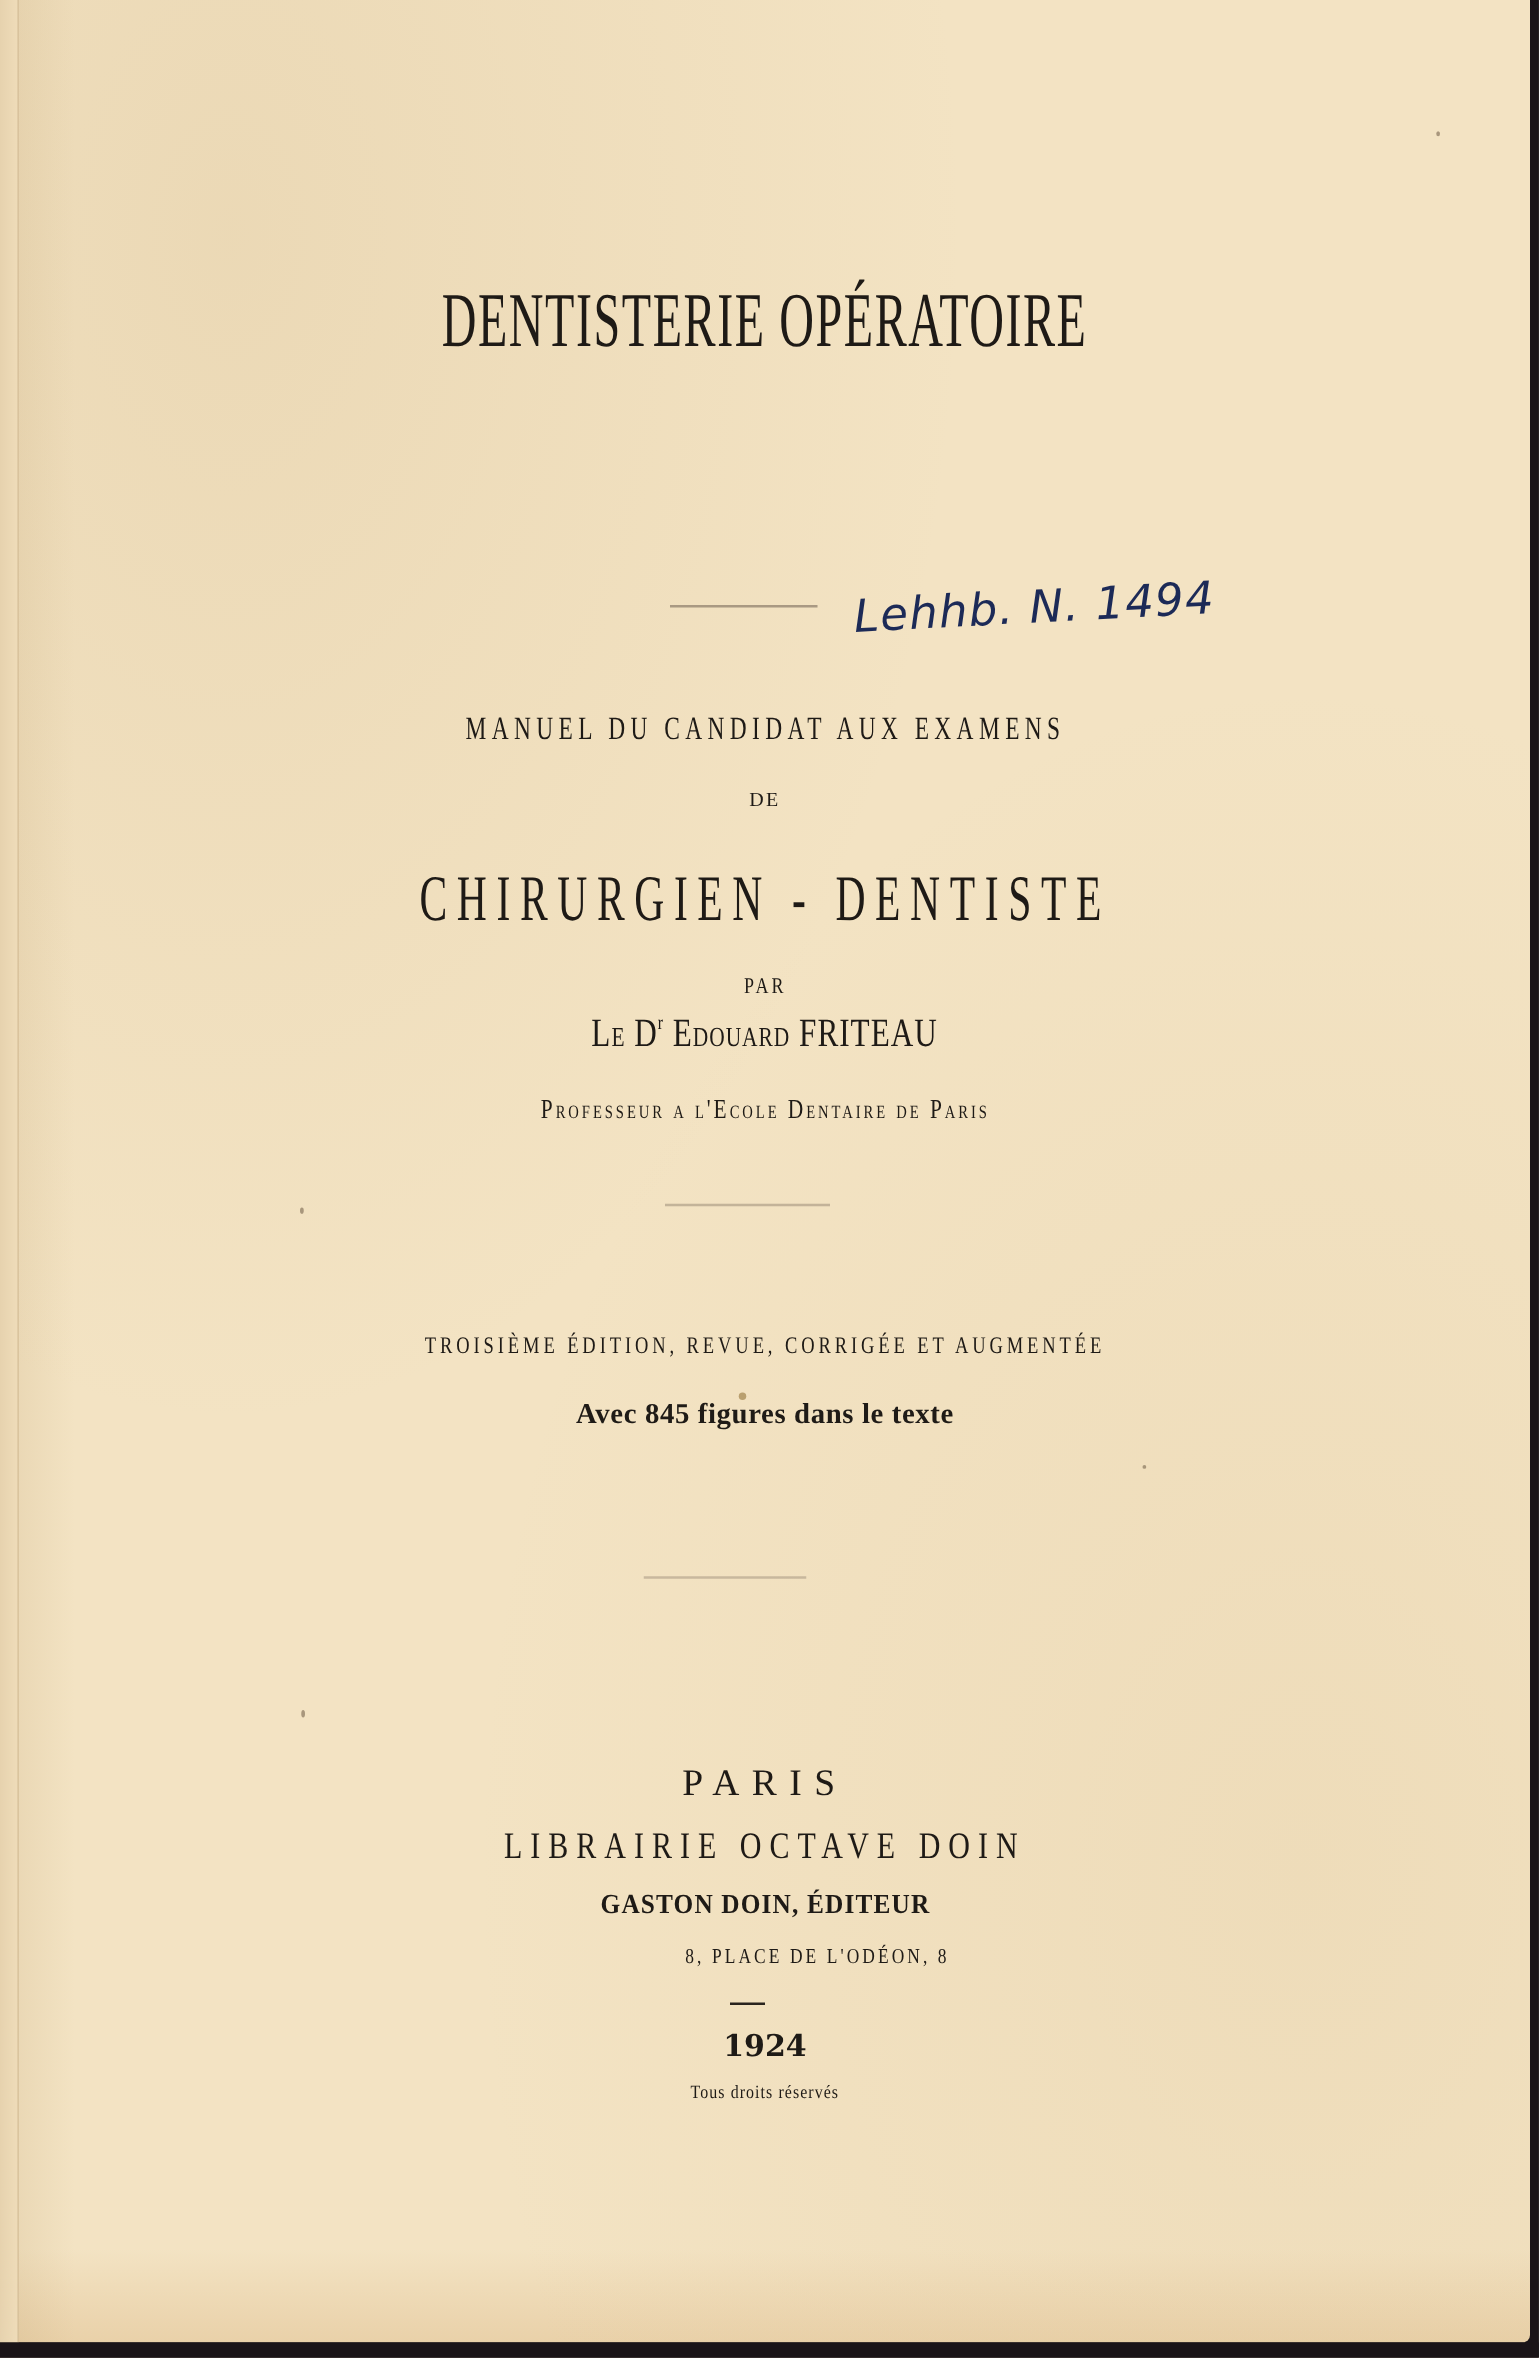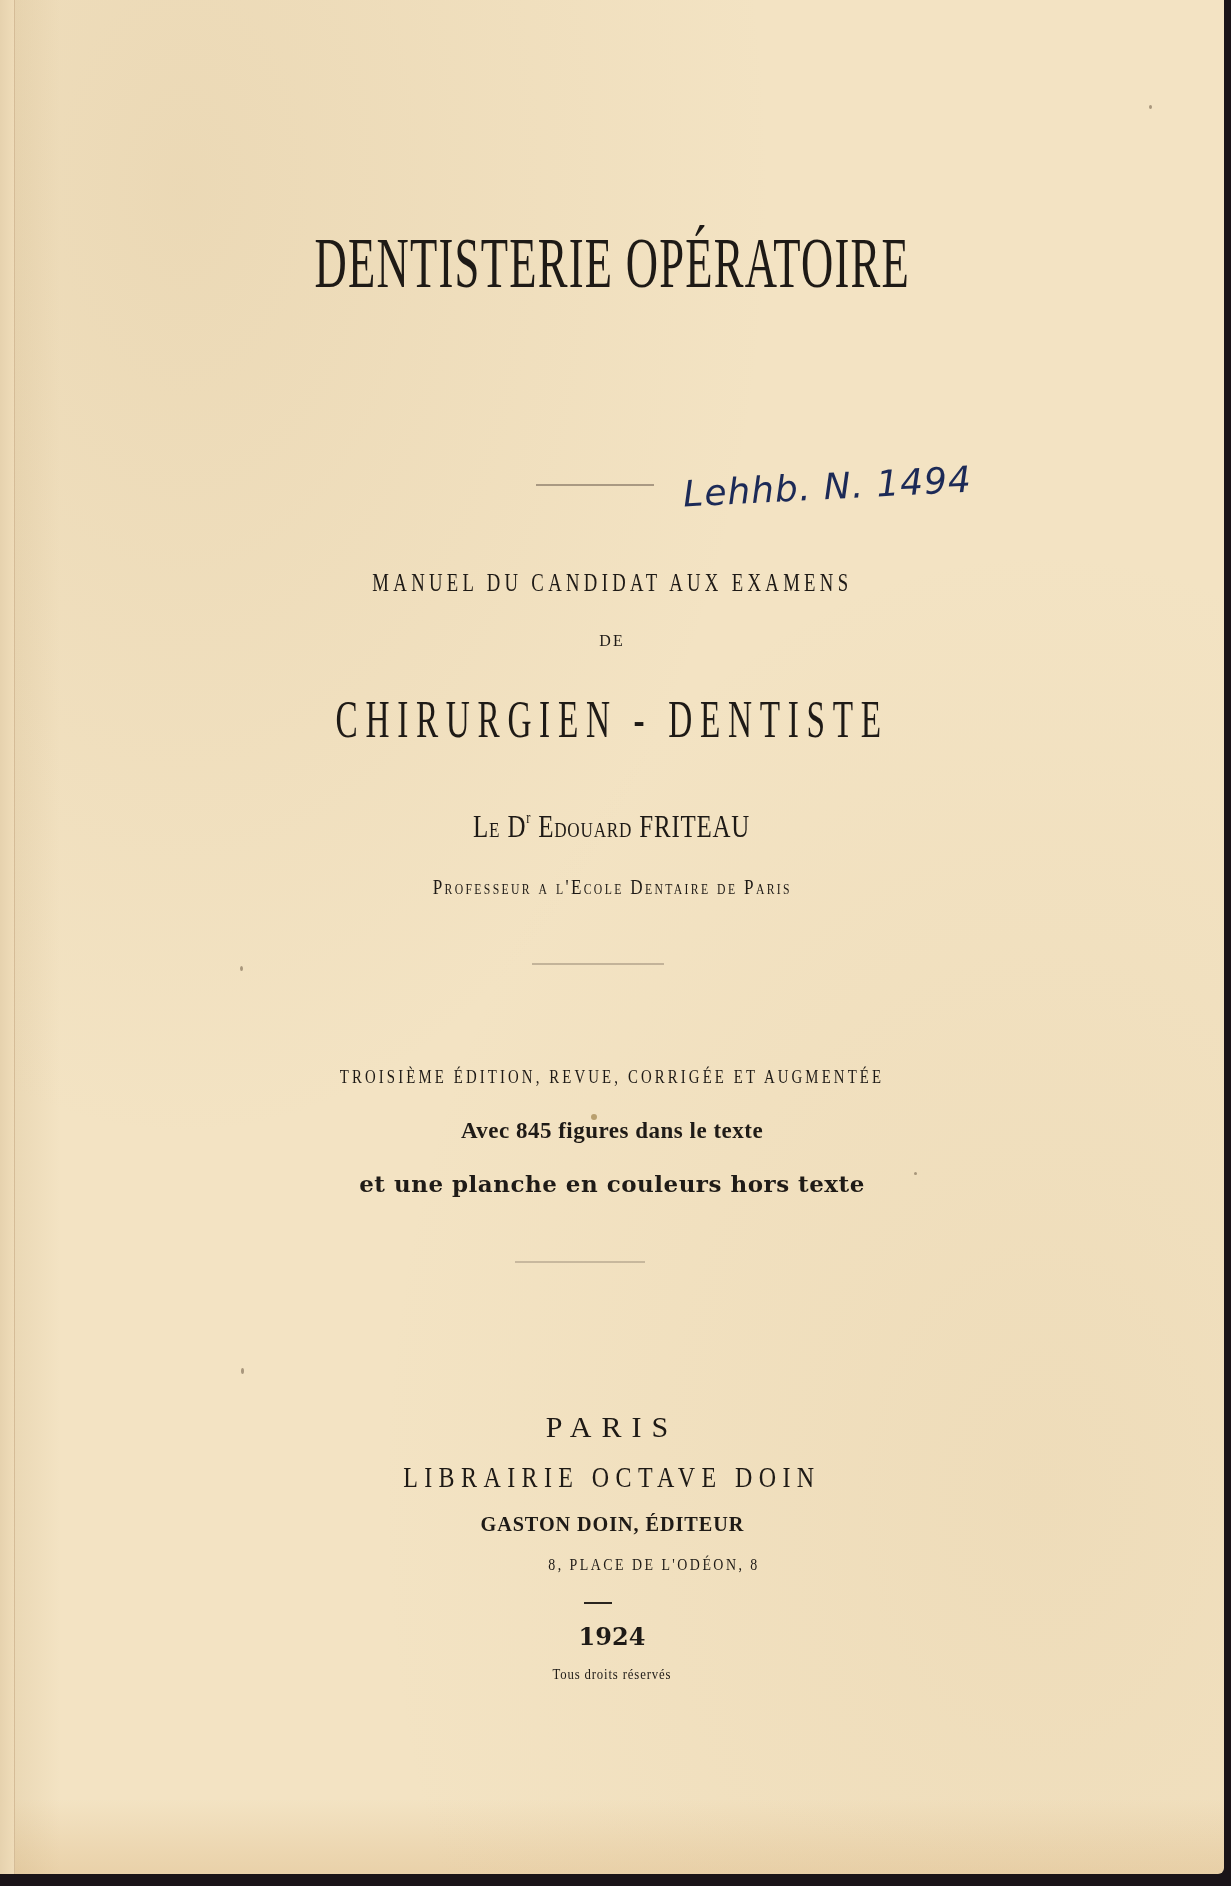--- a/index.html
+++ b/index.html
@@ -40,21 +40,21 @@
       color: #1e1a16;
       white-space: nowrap;
     }
     .condensed {
       font-family: "Liberation Serif", "DejaVu Serif", serif;
       display: inline-block;
       transform-origin: center;
     }
     .title1 {
       top: 222px;
-      font-size: 72px;
+      font-size: 62px;
       letter-spacing: 2px;
     }
     .title1 .condensed { transform: scaleX(0.62); }
     .title2 {
       top: 352px;
       font-size: 74px;
       letter-spacing: 2px;
     }
     .title2 .condensed { transform: scaleX(0.63); }
     .rule {
@@ -214,20 +214,23 @@
   </div>
 
   <div class="line de">
     <span class="condensed">DE</span>
   </div>
 
   <div class="line profession">
     <span class="condensed">CHIRURGIEN - DENTISTE</span>
   </div>
 
+  <div class="line par">
+    <span class="condensed">PAR</span>
+  </div>
 
   <div class="line author">
     <span class="condensed">
       <span class="small-caps">Le D</span><sup>r</sup>
       <span class="small-caps">Edouard</span>
       <span>FRITEAU</span>
     </span>
   </div>
 
   <div class="line affiliation">
@@ -239,23 +242,20 @@
   <div class="line edition">
     <span class="condensed">TROISIÈME ÉDITION, REVUE, CORRIGÉE ET AUGMENTÉE</span>
   </div>
 
   <div class="line figures">
     <span>Avec</span>
     <span class="num">845</span>
     <span>figures dans le texte</span>
   </div>
 
-  <div class="line planche">
-    <span>et une planche en couleurs hors texte</span>
-  </div>
 
   <div class="rule" style="left:515px; top:1261px; width:130px; opacity:0.4;"></div>
 
   <div class="line city">
     <span class="condensed">PARIS</span>
   </div>
 
   <div class="line publisher">
     <span class="condensed">LIBRAIRIE OCTAVE DOIN</span>
   </div>

